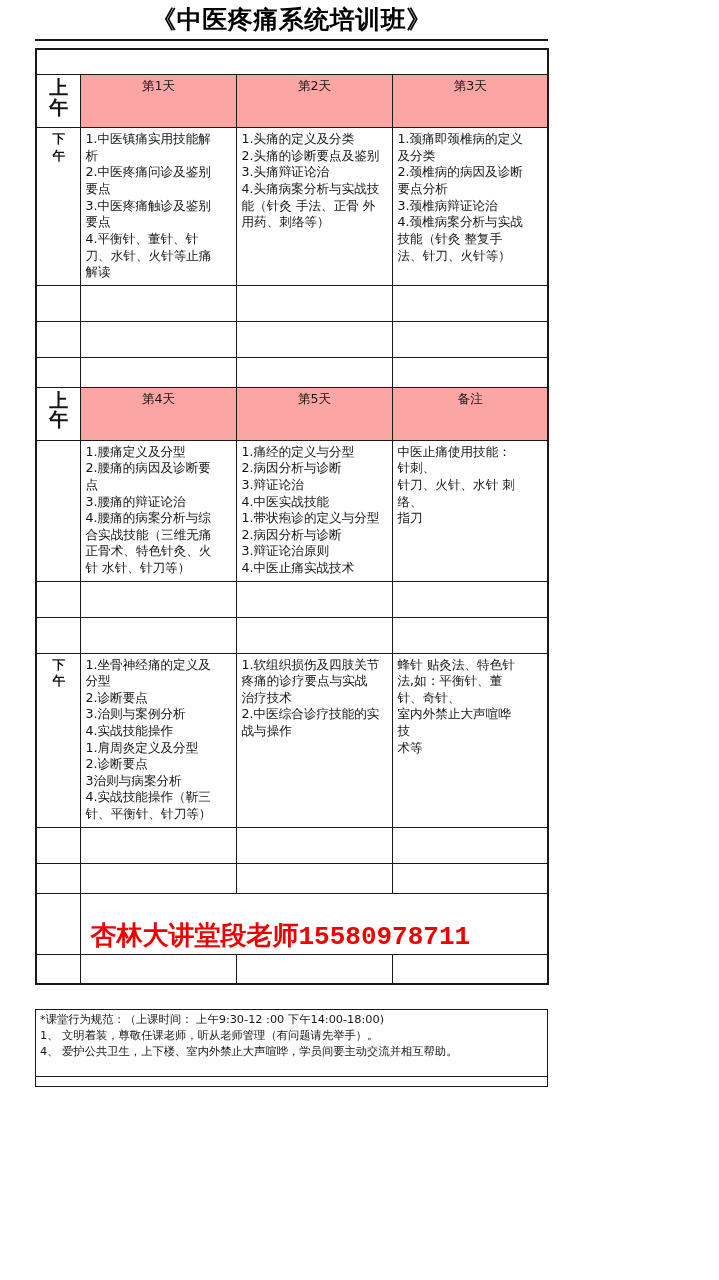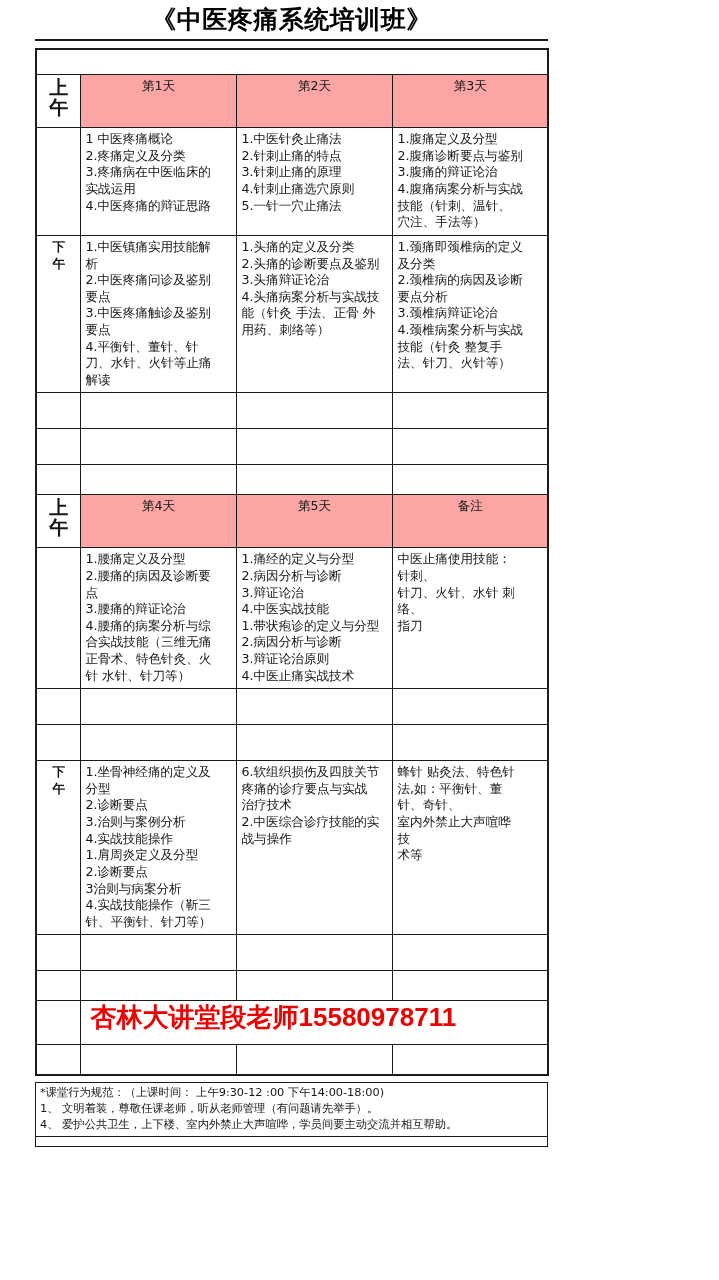--- a/index.html
+++ b/index.html
@@ -110,29 +110,30 @@
     padding: 0;
   }
   .contact-text {
     color: #ef0000;
     font-size: 26px;
     font-weight: bold;
     white-space: nowrap;
     line-height: 1;
     padding-left: 5px;
     letter-spacing: 0px;
-    font-family: Liberation Sans, sans-serif;
+    font-family: Liberation Mono, monospace;
+    margin-top: 27px;
   }
 
   
   .footer-box {
     width: 513px;
-    margin: 6px auto 0 auto;
+    margin: 24px auto 0 auto;
     border: 1.6px solid #1a1a1a;
-    padding: 2px 4px 3px 4px;
+    padding: 2px 4px 16px 4px;
   }
   .footer-line {
     font-size: 11.3px;
     line-height: 1.42;
     color: #151515;
     white-space: nowrap;
     font-family: "DejaVu Sans", "Liberation Sans", sans-serif;
   }
   .footer-bottom-strip {
     width: 513px;
@@ -172,45 +173,20 @@
             <span class="v">
                 <div>上</div>
                 <div>午</div>
               </span>
           </td>
           <td>第1天</td>
           <td>第2天</td>
           <td>第3天</td>
         </tr>
 
-        <tr>
-          <td class="period-cell"></td>
-          <td class="content-cell">
-            <div class="cell-lines">1 中医疼痛概论
-2.疼痛定义及分类
-3.疼痛病在中医临床的
-实战运用
-4.中医疼痛的辩证思路</div>
-          </td>
-          <td class="content-cell">
-            <div class="cell-lines">1.中医针灸止痛法
-2.针刺止痛的特点
-3.针刺止痛的原理
-4.针刺止痛选穴原则
-5.一针一穴止痛法</div>
-          </td>
-          <td class="content-cell">
-            <div class="cell-lines">1.腹痛定义及分型
-2.腹痛诊断要点与鉴别
-3.腹痛的辩证论治
-4.腹痛病案分析与实战
-技能（针刺、温针、
-穴注、手法等）</div>
-          </td>
-        </tr>
 
         <tr>
           <td class="period-cell">
             <span class="v">
                 <div>下</div>
                 <div>午</div>
               </span>
           </td>
           <td class="content-cell">
             <div class="cell-lines">1.中医镇痛实用技能解
@@ -331,21 +307,21 @@
 2.诊断要点
 3.治则与案例分析
 4.实战技能操作
 1.肩周炎定义及分型
 2.诊断要点
 3治则与病案分析
 4.实战技能操作（靳三
 针、平衡针、针刀等）</div>
           </td>
           <td class="content-cell">
-            <div class="cell-lines">6.软组织损伤及四肢关节
+            <div class="cell-lines">1.软组织损伤及四肢关节
 疼痛的诊疗要点与实战
 治疗技术
 2.中医综合诊疗技能的实
 战与操作</div>
           </td>
           <td class="content-cell">
             <div class="cell-lines">蜂针 贴灸法、特色针
 法,如：平衡针、董
 针、奇针、
 室内外禁止大声喧哗

